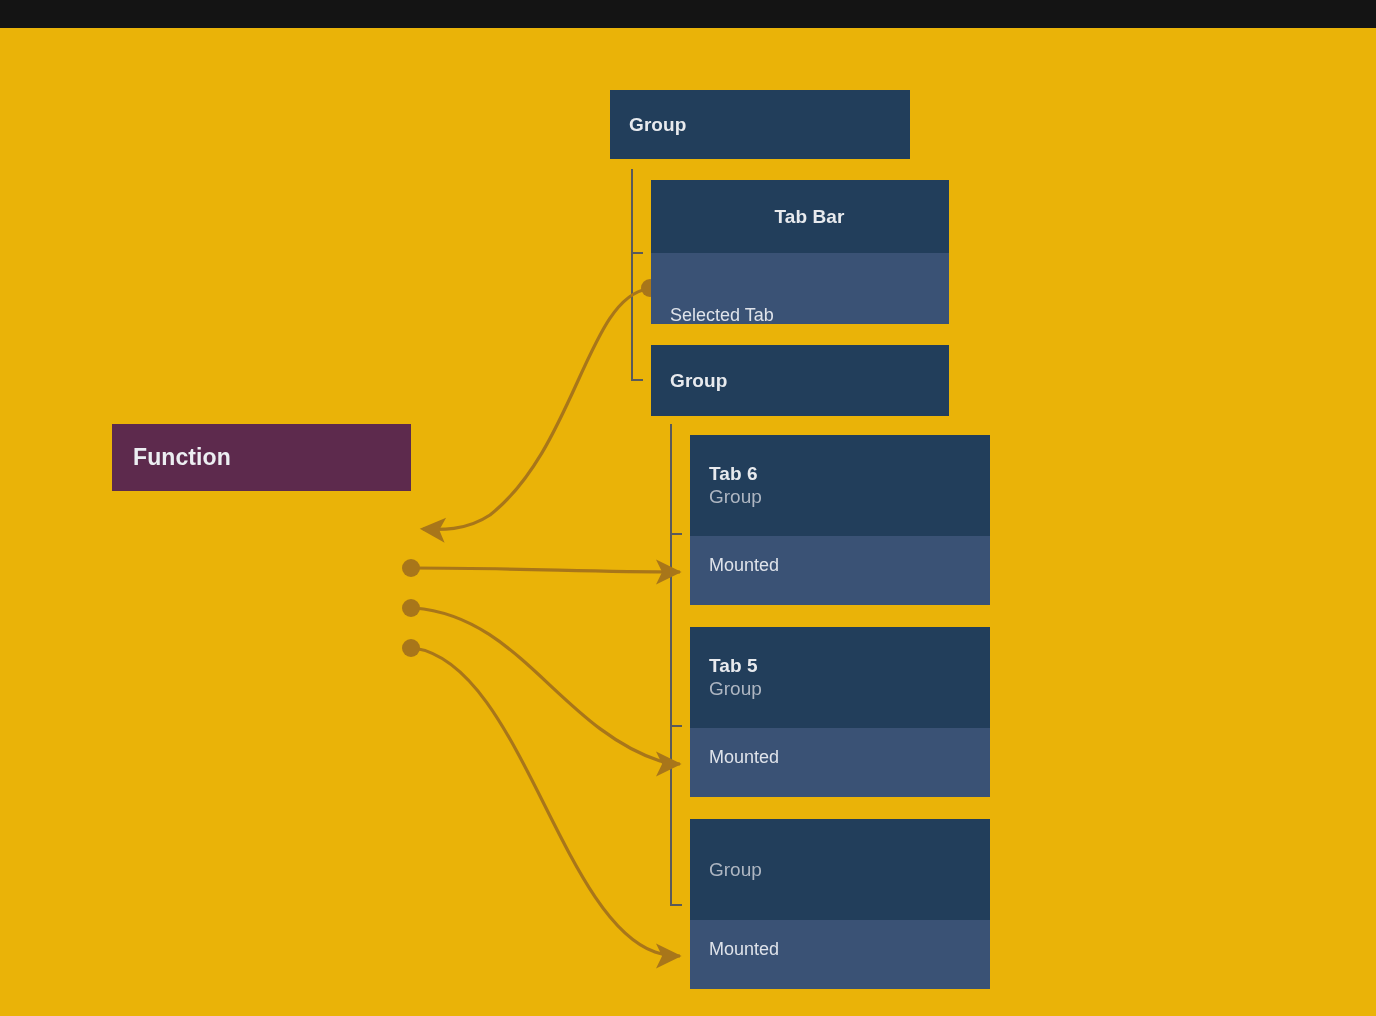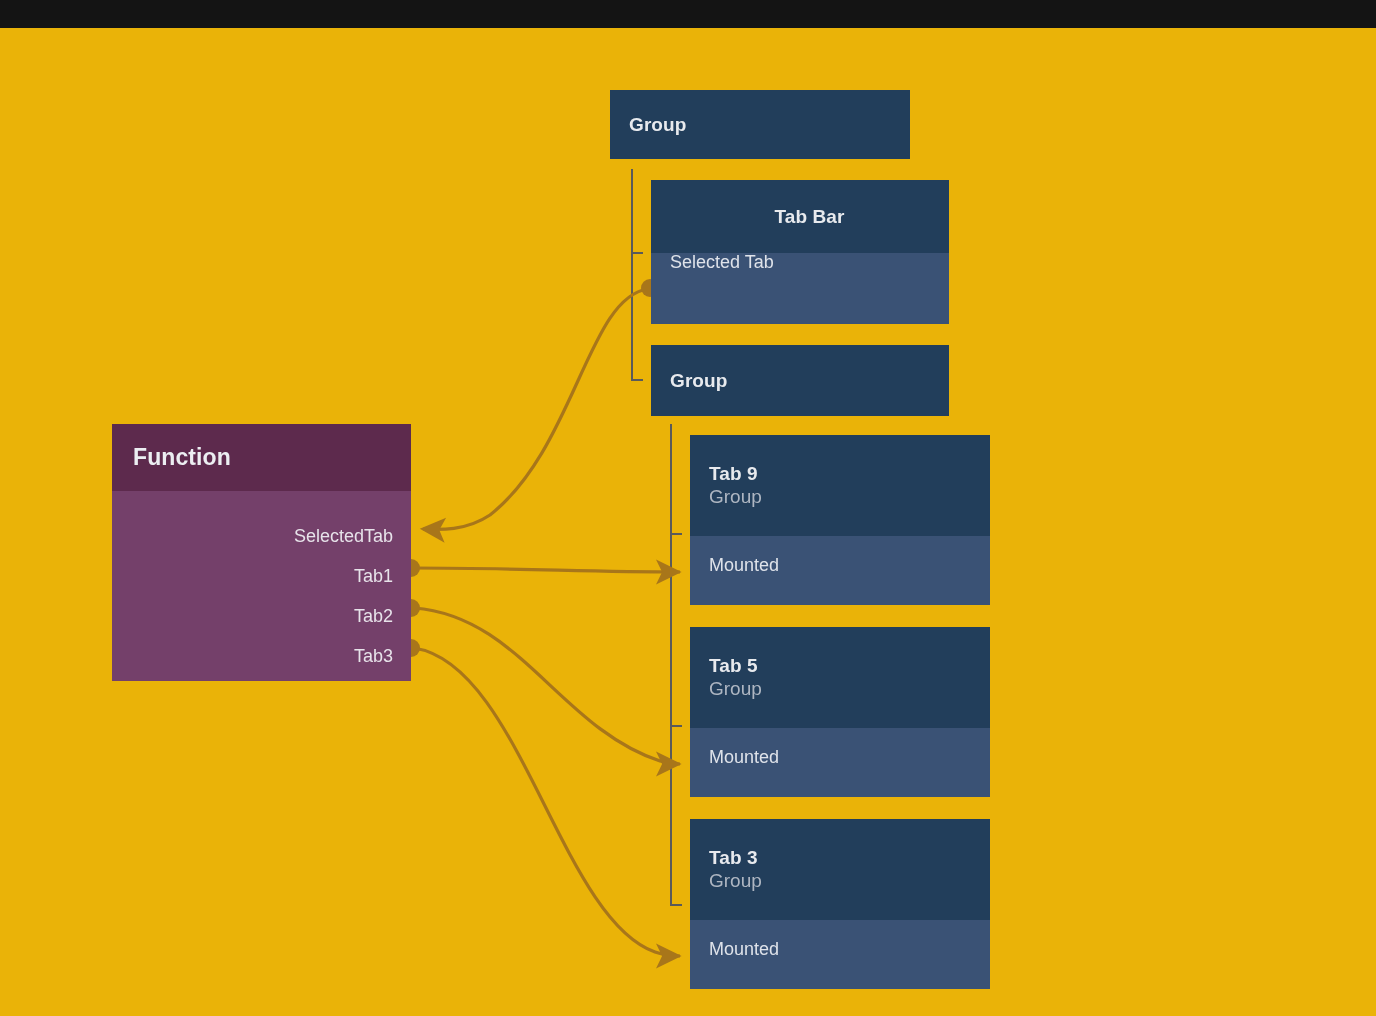--- a/index.html
+++ b/index.html
@@ -80,21 +80,21 @@
     height: 69px; padding: 0 0 0 19px;
   }
 
   #node-tabbar {
     left: 651px; top: 152px; width: 298px; height: 144px;
   }
   #node-tabbar .node-header {
     height: 73px; padding: 0 0 0 19px; text-align: center;
   }
   #node-tabbar .node-body {
-    height: 71px; display: flex; align-items: flex-start; padding: 0 0 0 19px;
+    height: 71px; display: flex; align-items: flex-end; padding: 0 0 0 19px;
   }
 
   #node-group-inner {
     left: 651px; top: 317px; width: 298px; height: 71px;
   }
   #node-group-inner .node-header {
     height: 71px; padding: 0 0 0 19px;
   }
 
   .tab-card {
@@ -205,61 +205,46 @@
   </div>
 
   <div class="node blue" id="node-group-inner">
     <div class="node-header">
       <span class="title">Group</span>
     </div>
   </div>
 
   <div class="node blue tab-card" id="node-tab1">
     <div class="node-header">
-      <span class="title">Tab 9</span>
+      <span class="title">Tab 6</span>
       <span class="subtitle">Group</span>
     </div>
     <div class="node-body">
       <span class="row-label">Mounted</span>
     </div>
   </div>
 
   <div class="node blue tab-card" id="node-tab2">
     <div class="node-header">
       <span class="title">Tab 5</span>
       <span class="subtitle">Group</span>
     </div>
     <div class="node-body">
       <span class="row-label">Mounted</span>
     </div>
   </div>
 
   <div class="node blue tab-card" id="node-tab3">
     <div class="node-header">
-      <span class="title">Tab 3</span>
       <span class="subtitle">Group</span>
     </div>
     <div class="node-body">
       <span class="row-label">Mounted</span>
     </div>
   </div>
 
   <div class="node" id="node-function">
     <div class="node-header">
       <span class="title">Function</span>
     </div>
-    <div class="node-body">
-      <div class="port-row">
-        <span class="port-label">SelectedTab</span>
-      </div>
-      <div class="port-row">
-        <span class="port-label">Tab1</span>
-      </div>
-      <div class="port-row">
-        <span class="port-label">Tab2</span>
-      </div>
-      <div class="port-row">
-        <span class="port-label">Tab3</span>
-      </div>
-    </div>
   </div>
 
 </div>
 
 </body></html>

